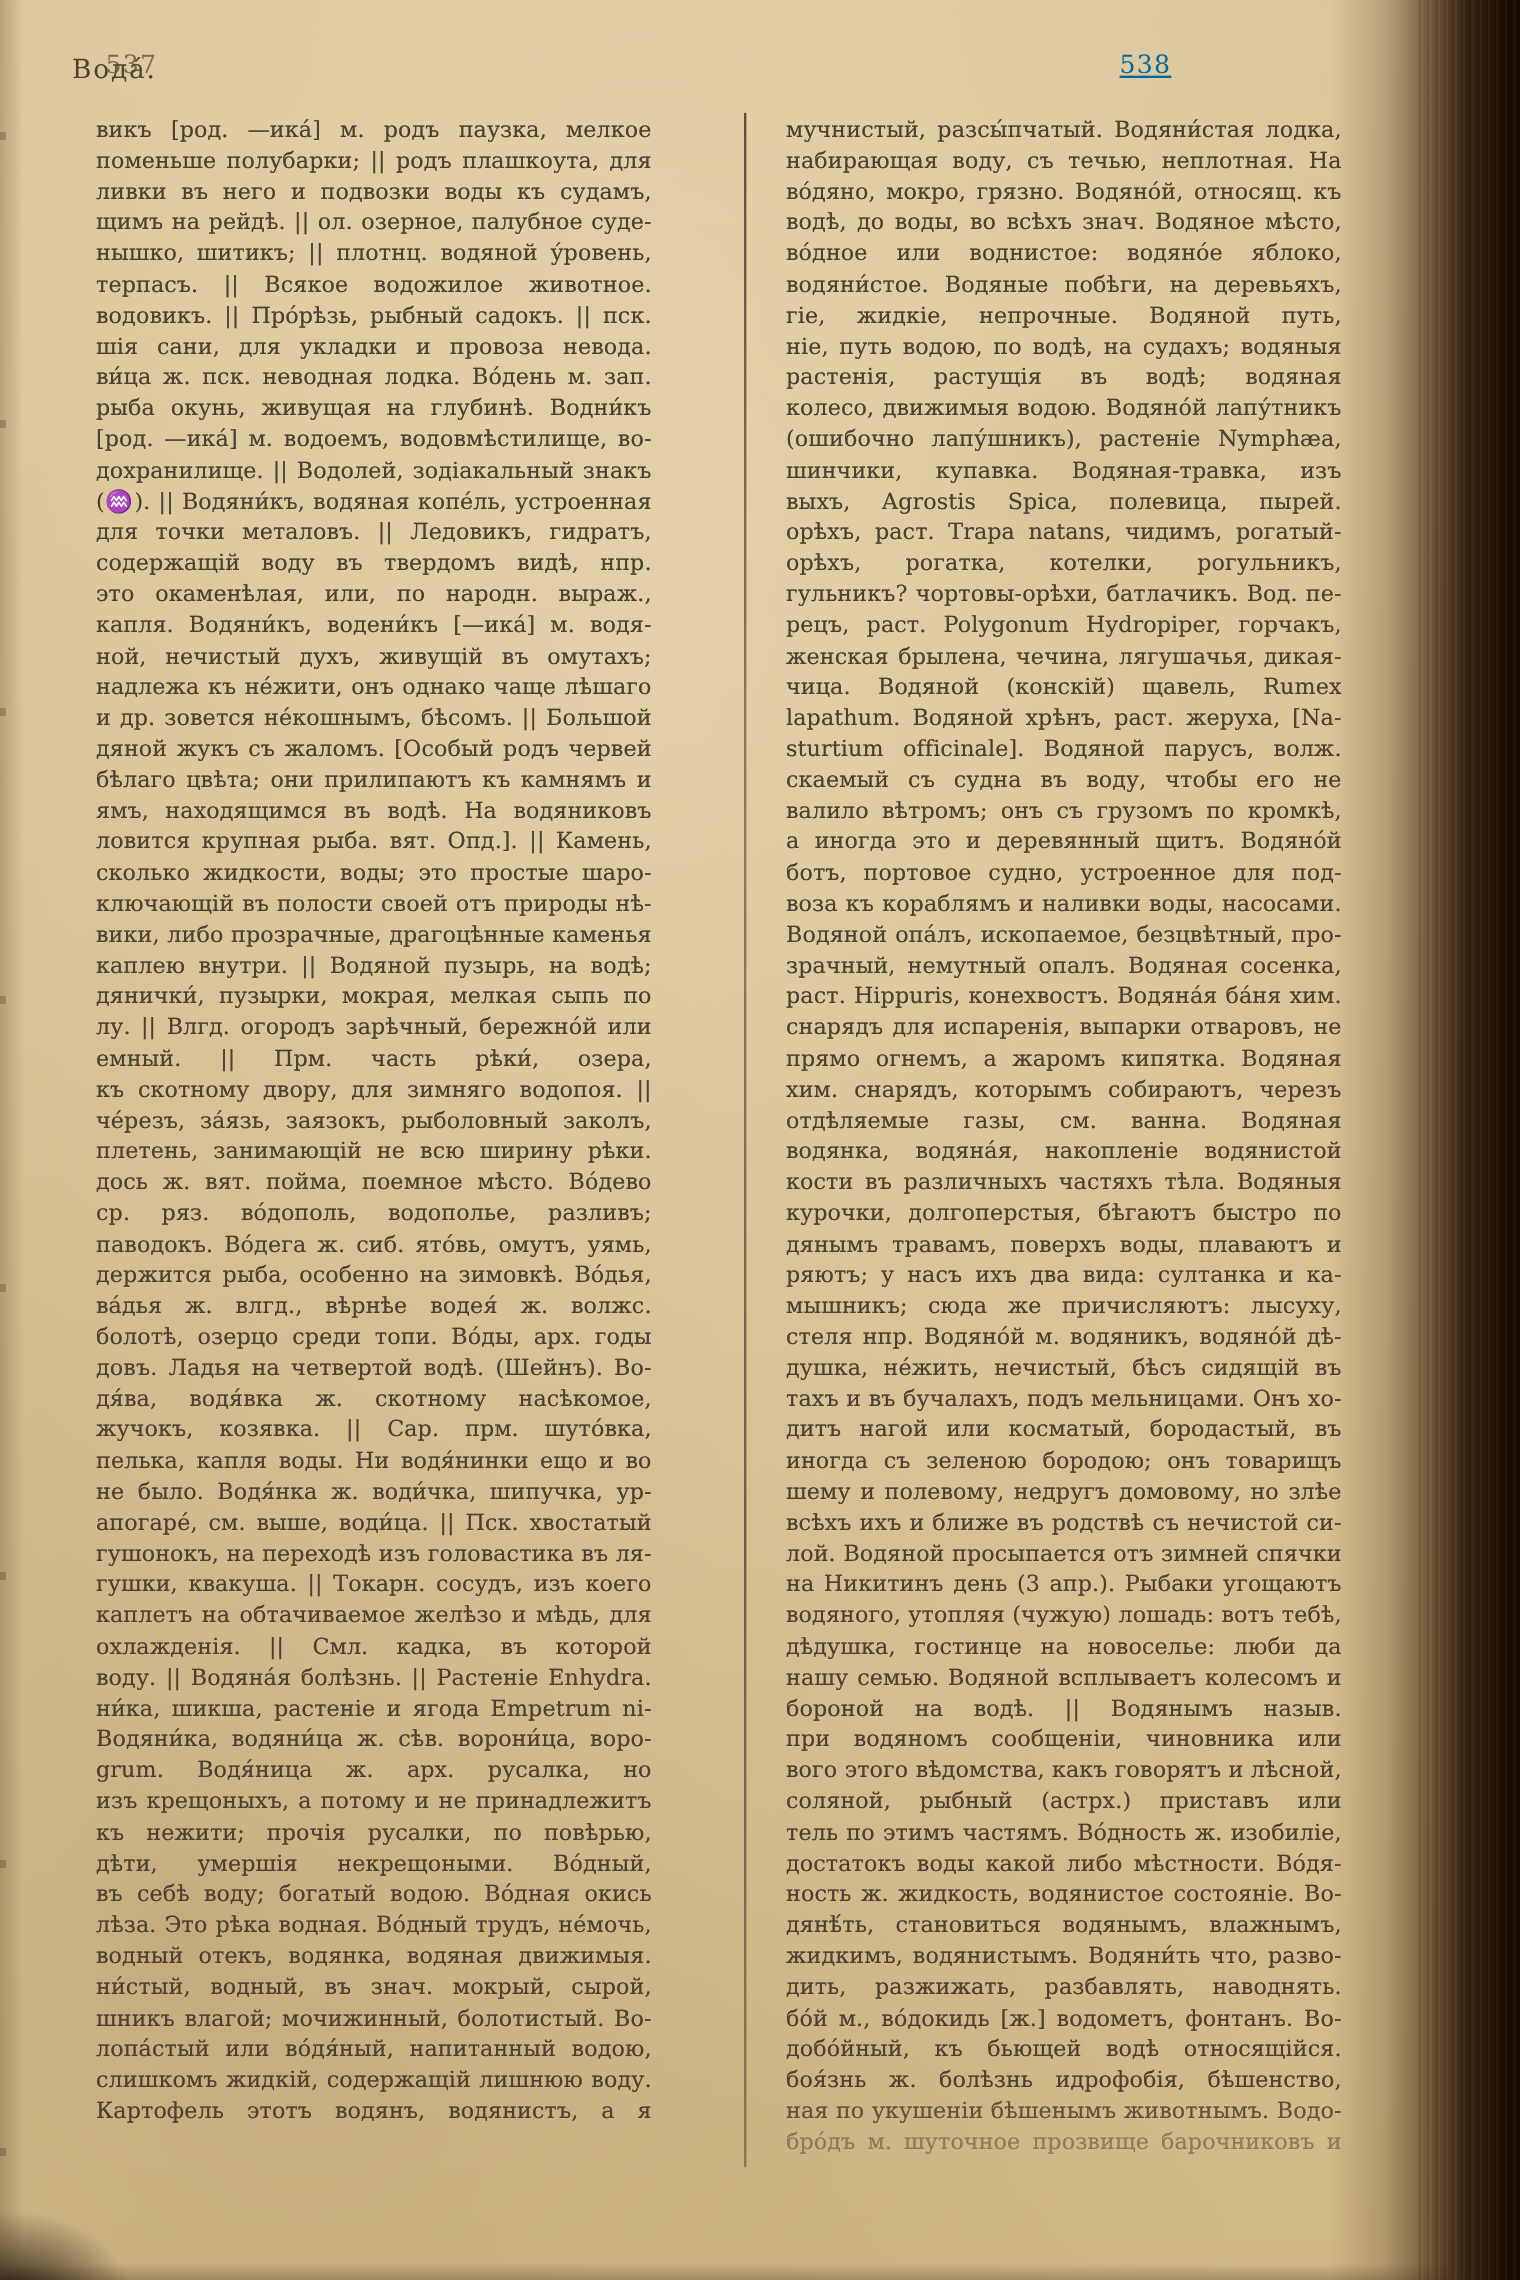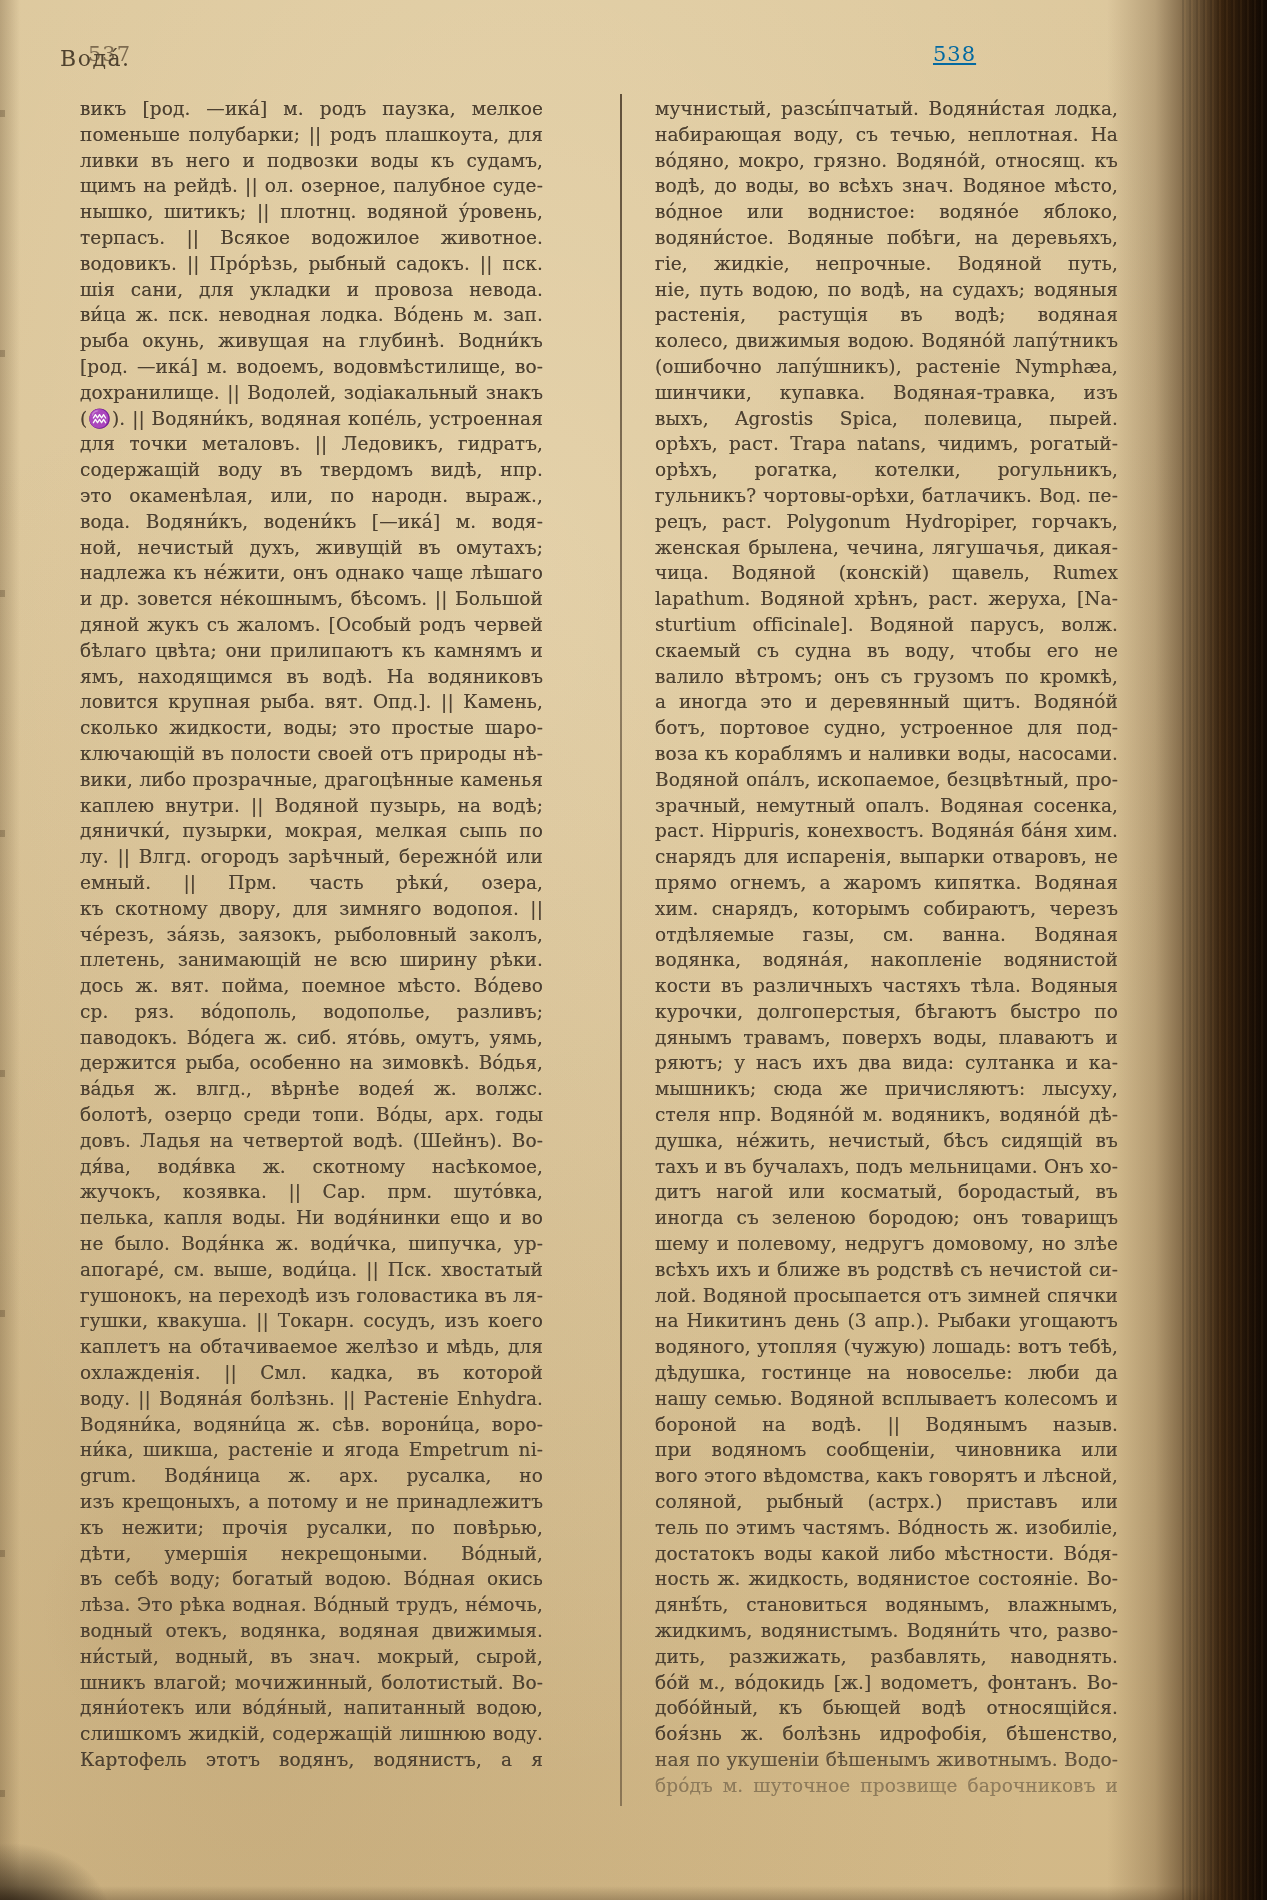--- a/index.html
+++ b/index.html
@@ -105,21 +105,21 @@
       <div class="line">водовикъ. || Про́рѣзь, рыбный садокъ. || пск. боль-</div>
       <div class="line">шія сани, для укладки и провоза невода. Водо-</div>
       <div class="line">ви́ца ж. пск. неводная лодка. Во́день м. зап.</div>
       <div class="line">рыба окунь, живущая на глубинѣ. Водни́къ</div>
       <div class="line">[род. —ика́] м. водоемъ, водовмѣстилище, во-</div>
       <div class="line">дохранилище. || Водолей, зодіакальный знакъ</div>
       <div class="line">(♒). || Водяни́къ, водяная копе́ль, устроенная</div>
       <div class="line">для точки металовъ. || Ледовикъ, гидратъ, камень</div>
       <div class="line">содержащій воду въ твердомъ видѣ, нпр. гипсъ;</div>
       <div class="line">это окаменѣлая, или, по народн. выраж., мерзлая</div>
-      <div class="line">вода. Водяни́къ, водени́къ [—ика́] м. водя-</div>
+      <div class="line">капля. Водяни́къ, водени́къ [—ика́] м. водя-</div>
       <div class="line">ной, нечистый духъ, живущій въ омутахъ; при-</div>
       <div class="line">надлежа къ не́жити, онъ однако чаще лѣшаго</div>
       <div class="line">и др. зовется не́кошнымъ, бѣсомъ. || Большой во-</div>
       <div class="line">дяной жукъ съ жаломъ. [Особый родъ червей</div>
       <div class="line">бѣлаго цвѣта; они прилипаютъ къ камнямъ и суч-</div>
       <div class="line">ямъ, находящимся въ водѣ. На водяниковъ хорошо</div>
       <div class="line">ловится крупная рыба. вят. Опд.]. || Камень, за-</div>
       <div class="line">сколько жидкости, воды; это простые шаро-</div>
       <div class="line">ключающій въ полости своей отъ природы нѣ-</div>
       <div class="line">вики, либо прозрачные, драгоцѣнные каменья съ</div>
@@ -140,32 +140,32 @@
       <div class="line">дя́ва, водя́вка ж. скотному насѣкомое, водяной</div>
       <div class="line">жучокъ, козявка. || Сар. прм. шуто́вка, лоба́ста,</div>
       <div class="line">пелька, капля воды. Ни водя́нинки ещо и во рту</div>
       <div class="line">не было. Водя́нка ж. води́чка, шипучка, ур-каз.</div>
       <div class="line">апогаре́, см. выше, води́ца. || Пск. хвостатый ля-</div>
       <div class="line">гушонокъ, на переходѣ изъ головастика въ ля-</div>
       <div class="line">гушки, квакуша. || Токарн. сосудъ, изъ коего вода</div>
       <div class="line">каплетъ на обтачиваемое желѣзо и мѣдь, для</div>
       <div class="line">охлажденія. || Смл. кадка, въ которой держатъ</div>
       <div class="line">воду. || Водяна́я болѣзнь. || Растеніе Enhydra.</div>
+      <div class="line">ни́ка, шикша, растеніе и ягода Empetrum ni-</div>
       <div class="line">Водяни́ка, водяни́ца ж. сѣв. ворони́ца, воро-</div>
-      <div class="line">ни́ка, шикша, растеніе и ягода Empetrum ni-</div>
       <div class="line">grum. Водя́ница ж. арх. русалка, но утопленница</div>
       <div class="line">изъ крещоныхъ, а потому и не принадлежитъ</div>
       <div class="line">къ нежити; прочія русалки, по повѣрью, вообще</div>
       <div class="line">дѣти, умершія некрещоными. Во́дный, содержащій</div>
       <div class="line">въ себѣ воду; богатый водою. Во́дная окись же-</div>
       <div class="line">лѣза. Это рѣка водная. Во́дный трудъ, не́мочь,</div>
       <div class="line">водный отекъ, водянка, водяная движимыя. Вод-</div>
       <div class="line">ни́стый, водный, въ знач. мокрый, сырой, напи-</div>
       <div class="line">шникъ влагой; мочижинный, болотистый. Во-</div>
-      <div class="line">дяни́отекъ или во́дя́ный, напитанный водою,</div>
+      <div class="line">лопа́стый или во́дя́ный, напитанный водою,</div>
       <div class="line">слишкомъ жидкій, содержащій лишнюю воду.</div>
       <div class="line">Картофель этотъ водянъ, водянистъ, а я люблю</div>
     </div>
 
   <div class="col col-right">
       <div class="line">мучнистый, разсы́пчатый. Водяни́стая лодка,</div>
       <div class="line">набирающая воду, съ течью, неплотная. На дворѣ</div>
       <div class="line">во́дяно, мокро, грязно. Водяно́й, относящ. къ</div>
       <div class="line">водѣ, до воды, во всѣхъ знач. Водяное мѣсто,</div>
       <div class="line">во́дное или воднистое: водяно́е яблоко, водя́ное,</div>

